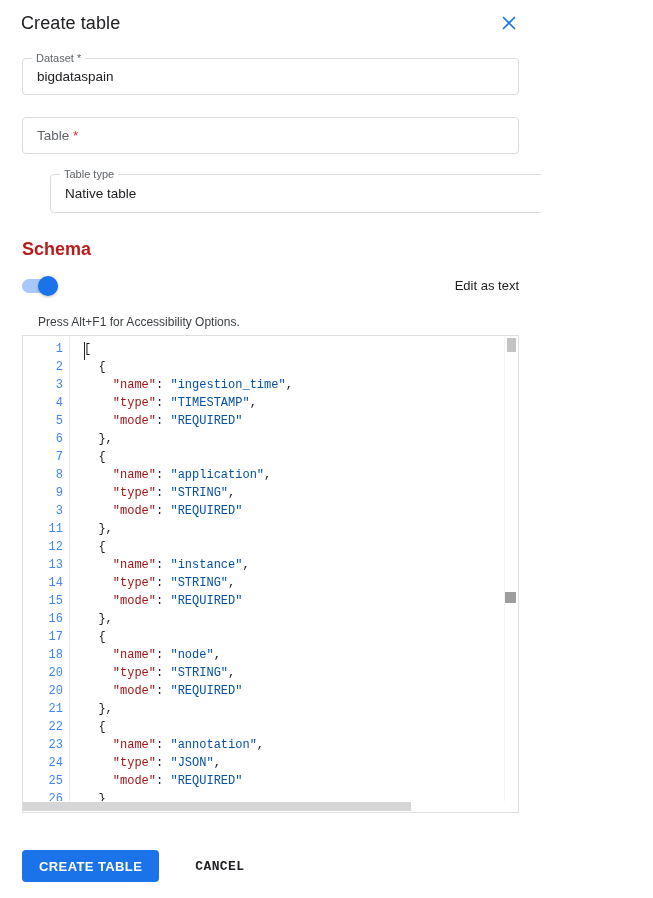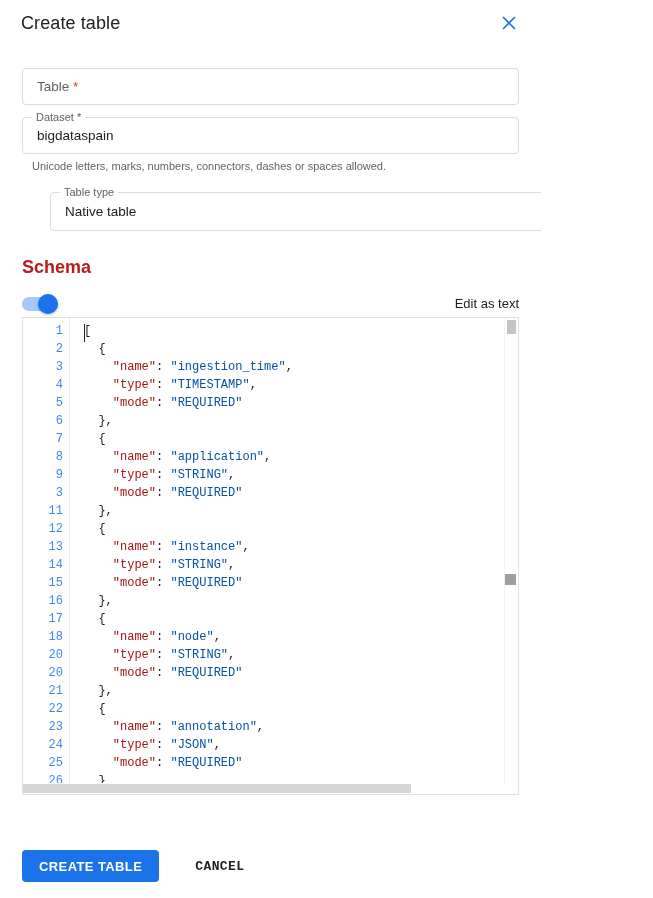--- a/index.html
+++ b/index.html
@@ -293,29 +293,28 @@
     <div class="dialog-title">Create table</div>
     <div class="close-btn">
       <svg width="20" height="20" viewBox="0 0 20 20" aria-hidden="true">
         <path d="M4 4 L16 16 M16 4 L4 16" stroke="#1a73e8" stroke-width="1.6" fill="none"></path>
       </svg>
     </div>
   </div>
 
   <div class="dialog-body">
 
-    <div class="field" style="margin-top:22px;">
-      <span class="field-placeholder"><span>Table</span> <span class="req">*</span></span>
-    </div>
-
     <div class="field focused">
       <span class="field-legend">Dataset *</span>
       <span class="field-value">bigdataspain</span>
     </div>
-    <div class="helper-text">Unicode letters, marks, numbers, connectors, dashes or spaces allowed.</div>
+
+    <div class="field" style="margin-top:22px;">
+      <span class="field-placeholder"><span>Table</span> <span class="req">*</span></span>
+    </div>
 
     <div class="select-wrap">
       <div class="field select-field">
         <span class="field-legend">Table type</span>
         <span class="select-value">Native table</span>
         <span class="caret"></span>
       </div>
       <span class="help-icon">
         <svg width="17" height="17" viewBox="0 0 20 20" aria-hidden="true">
           <circle cx="10" cy="10" r="8.2" fill="none" stroke="#5f6368" stroke-width="1.4"></circle>
@@ -326,20 +325,21 @@
 
     <div class="schema-title">Schema</div>
 
     <div class="toggle-row">
       <div class="toggle">
         <div class="knob"></div>
       </div>
       <div class="toggle-label">Edit as text</div>
     </div>
 
+    <div class="a11y-hint">Press Alt+F1 for Accessibility Options.</div>
 
     <div class="editor">
       <div class="gutter" id="gutter">
           <div>1</div>
           <div>2</div>
           <div>3</div>
           <div>4</div>
           <div>5</div>
           <div>6</div>
           <div>7</div>

